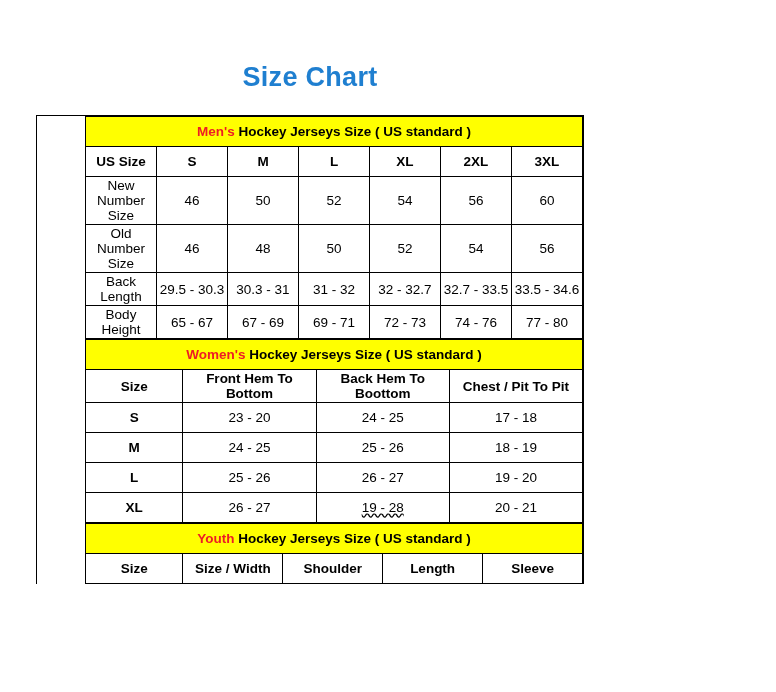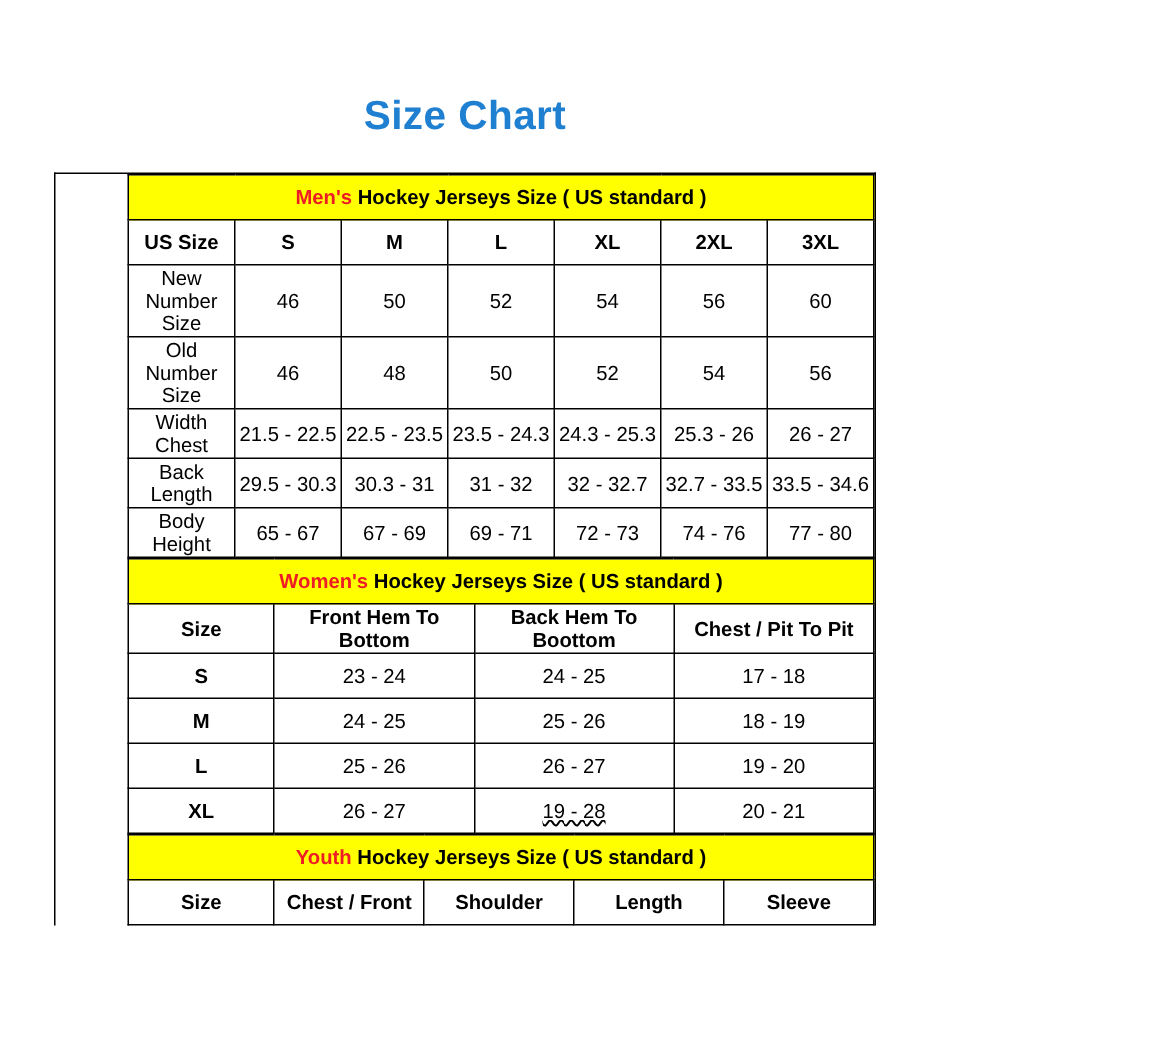--- a/index.html
+++ b/index.html
@@ -107,29 +107,20 @@
           <td>60</td>
         </tr>
         <tr>
           <td class="row-head">Old Number Size</td>
           <td>46</td>
           <td>48</td>
           <td>50</td>
           <td>52</td>
           <td>54</td>
           <td>56</td>
-        </tr>
-        <tr>
-          <td class="row-head">Width Chest</td>
-          <td>21.5 - 22.5</td>
-          <td>22.5 - 23.5</td>
-          <td>23.5 - 24.3</td>
-          <td>24.3 - 25.3</td>
-          <td>25.3 - 26</td>
-          <td>26 - 27</td>
         </tr>
         <tr>
           <td class="row-head">Back Length</td>
           <td>29.5 - 30.3</td>
           <td>30.3 - 31</td>
           <td>31 - 32</td>
           <td>32 - 32.7</td>
           <td>32.7 - 33.5</td>
           <td>33.5 - 34.6</td>
         </tr>
@@ -157,21 +148,21 @@
           <td class="section-header" colspan="4"><span class="accent-red">Women's</span><span class="accent-dark"> Hockey Jerseys Size ( US standard )</span></td>
         </tr>
         <tr>
           <td class="col-head">Size</td>
           <td class="col-head">Front Hem To Bottom</td>
           <td class="col-head">Back Hem To Boottom</td>
           <td class="col-head">Chest / Pit To Pit</td>
         </tr>
         <tr>
           <td class="row-head-bold">S</td>
-          <td>23 - 24</td>
+          <td>23 - 20</td>
           <td>24 - 25</td>
           <td>17 - 18</td>
         </tr>
         <tr>
           <td class="row-head-bold">M</td>
           <td>24 - 25</td>
           <td>25 - 26</td>
           <td>18 - 19</td>
         </tr>
         <tr>
@@ -196,21 +187,21 @@
         <col style="width:20.1%">
         <col style="width:20.1%">
         <col style="width:20.1%">
       </colgroup>
       <tbody>
         <tr>
           <td class="section-header" colspan="5"><span class="accent-red">Youth</span><span class="accent-dark"> Hockey Jerseys Size ( US standard )</span></td>
         </tr>
         <tr>
           <td class="col-head">Size</td>
-          <td class="col-head">Chest / Front</td>
+          <td class="col-head">Size / Width</td>
           <td class="col-head">Shoulder</td>
           <td class="col-head">Length</td>
           <td class="col-head">Sleeve</td>
         </tr>
       </tbody>
     </table>
 
   </div>
 </div>
 

